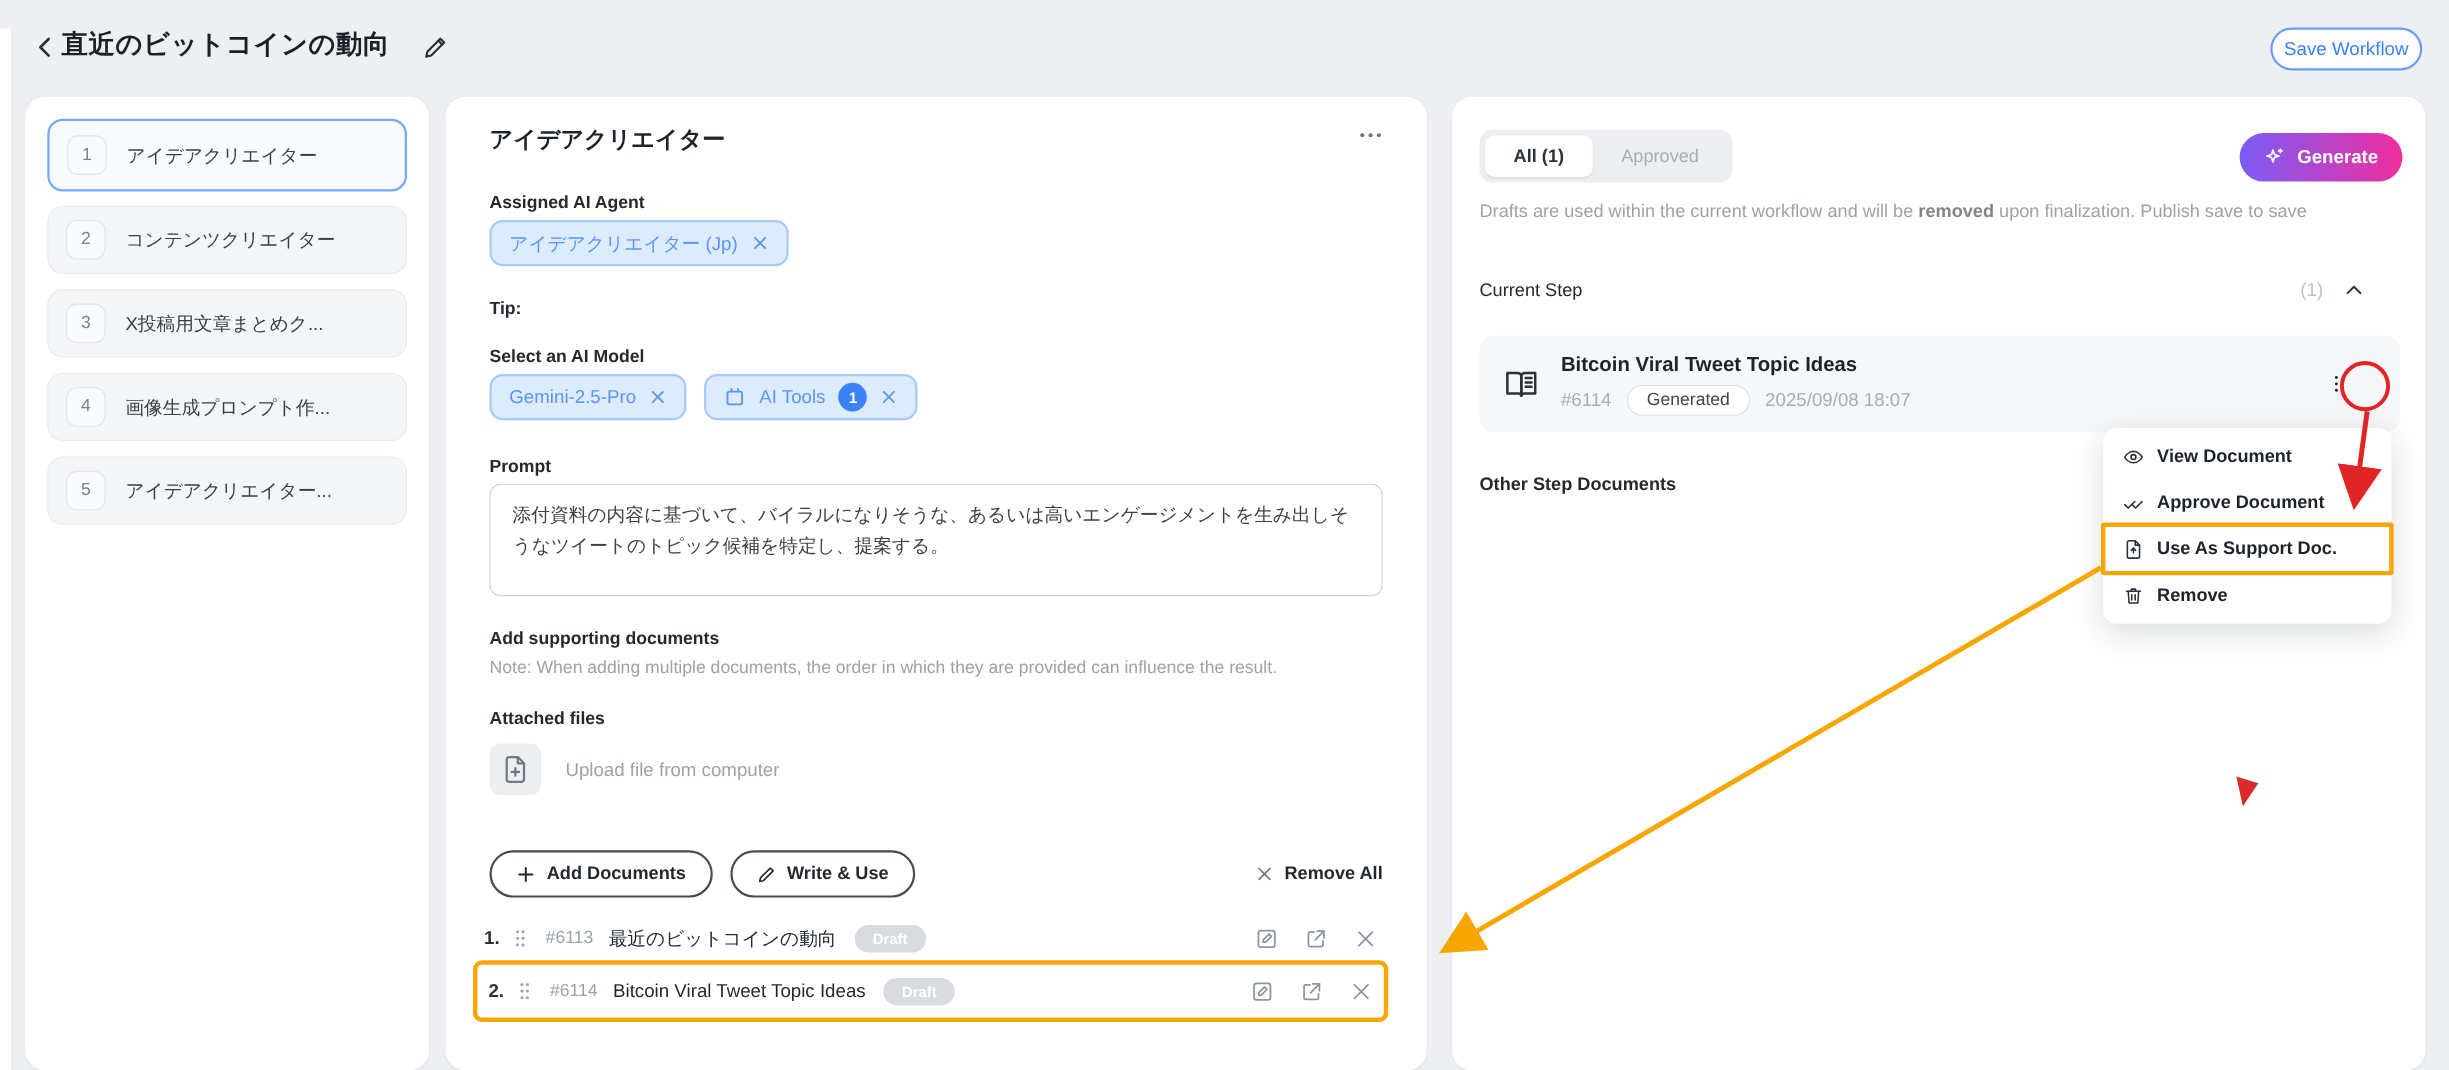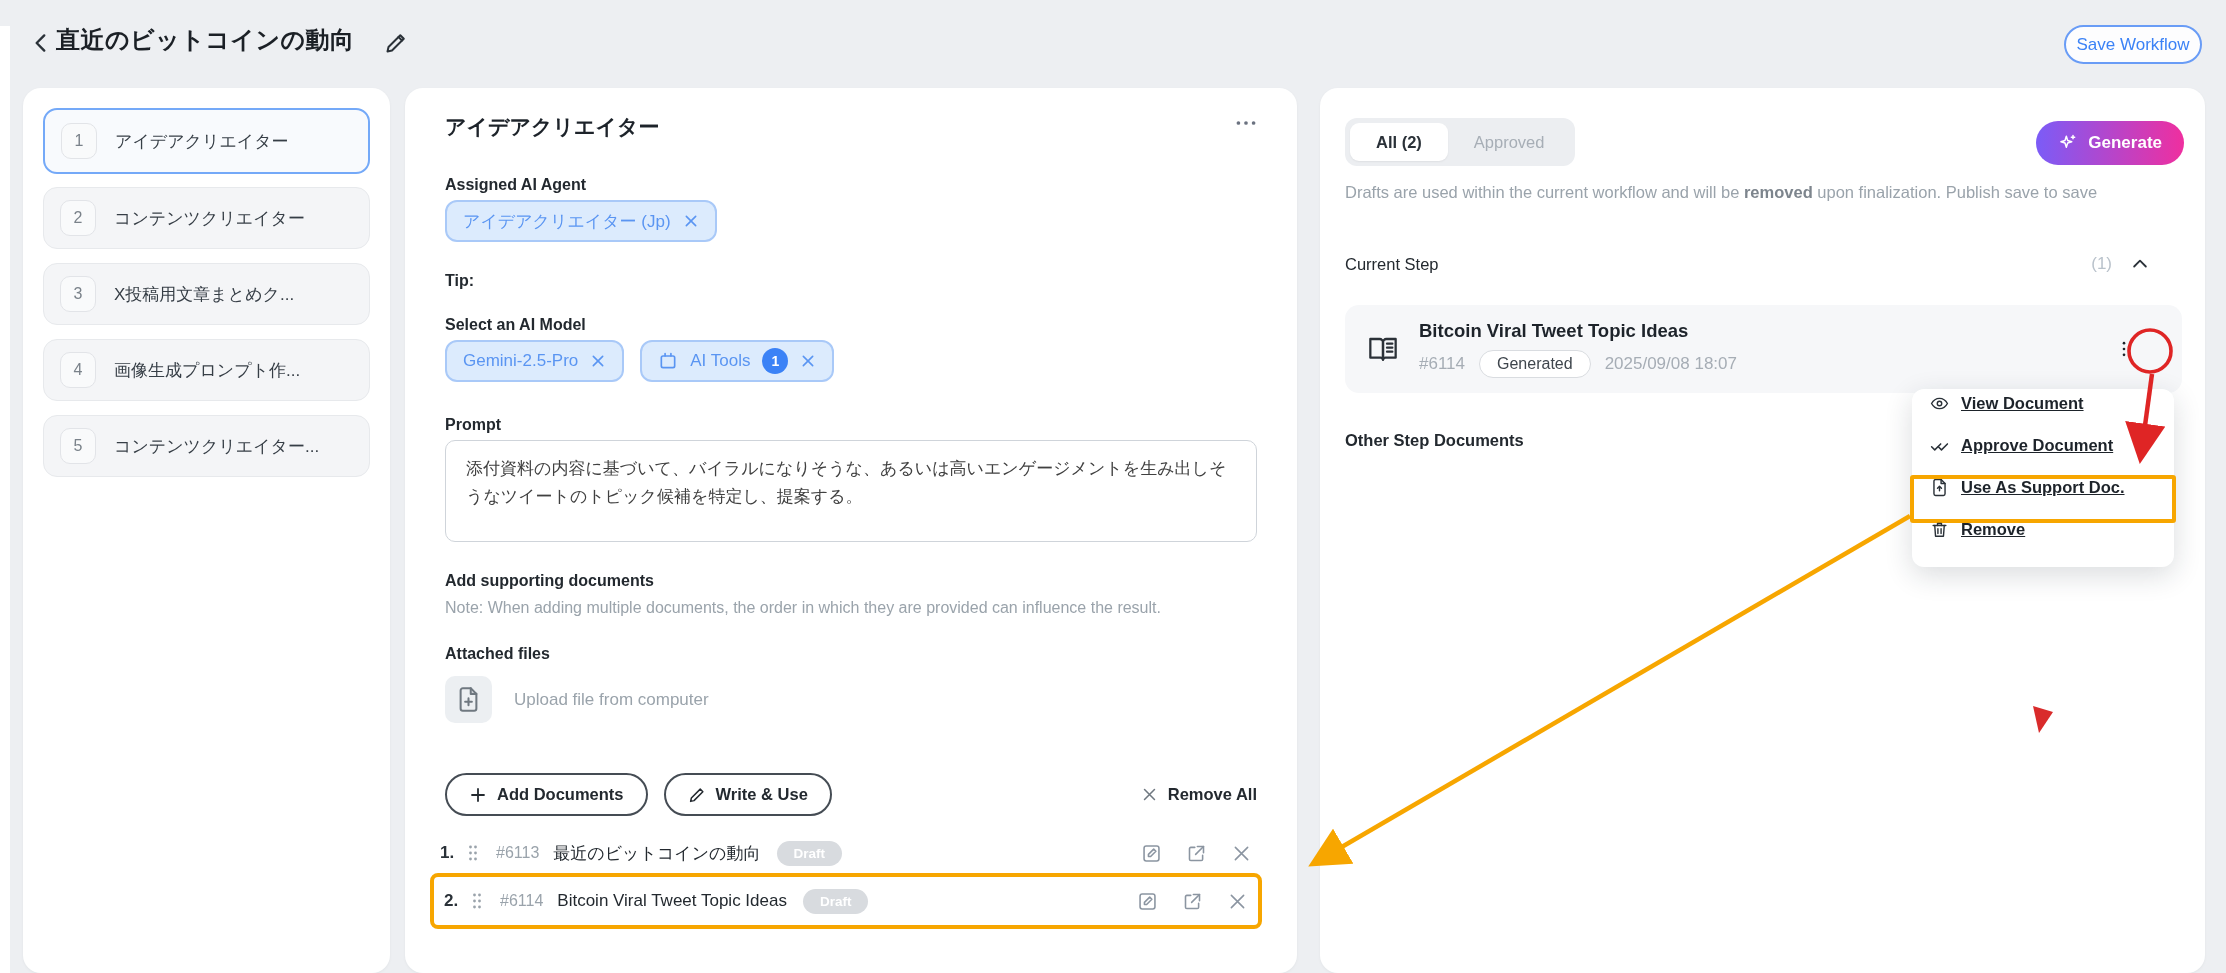--- a/index.html
+++ b/index.html
@@ -91,22 +91,22 @@
   .card-id, .card-ts { color: #a6adb5; font-size: 17px; }
   .badge-generated { border: 1.5px solid #d9dce0; background: #fff; border-radius: 999px; padding: 4px 17px;
     color: #3f464d; font-size: 16px; }
   .card-dots { position: absolute; right: 48px; top: 50%; transform: translateY(-50%); width: 20px; height: 24px;
     color: #1d232a; cursor: pointer; }
   .other-label { position: absolute; left: 25px; top: 343px; font-size: 16.5px; font-weight: bold; color: #23292f; }
 
   
   .ctx-menu { position: absolute; left: 1912px; top: 389px; width: 262px; background: #fff; border-radius: 12px;
     box-shadow: 0 8px 28px rgba(25,35,50,.16); padding: 5px 0; z-index: 6; }
-  .ctx-item { height: 42px; display: flex; align-items: flex-start; gap: 12px; padding: 0 18px;
-    font-size: 16.5px; font-weight: 600; color: #1d232a; cursor: pointer; position: relative; text-decoration: underline; }
+  .ctx-item { height: 42px; display: flex; align-items: center; gap: 12px; padding: 0 18px;
+    font-size: 16.5px; font-weight: 600; color: #1d232a; cursor: pointer; position: relative; }
   .ctx-item .ic { width: 19px; height: 19px; color: #2a3138; flex: none; }
   .ann-box { position: absolute; left: -2px; right: -2px; top: -3px; bottom: -3px;
     border: 4px solid #f7a600; border-radius: 3px; pointer-events: none; }
 
   
   #overlay { position: absolute; left: 0; top: 0; width: 2226px; height: 973px; pointer-events: none; z-index: 10; }
 
   .ic svg, .icon svg { display: block; width: 100%; height: 100%; }
 </style>
 </head>
@@ -140,21 +140,21 @@
   <div class="step-item" style="top:175px">
     <span class="step-num">3</span>
     <span class="step-label">X投稿用文章まとめク...</span>
   </div>
   <div class="step-item" style="top:251px">
     <span class="step-num">4</span>
     <span class="step-label">画像生成プロンプト作...</span>
   </div>
   <div class="step-item" style="top:327px">
     <span class="step-num">5</span>
-    <span class="step-label">コンテンツクリエイター...</span>
+    <span class="step-label">アイデアクリエイター...</span>
   </div>
 </div>
 
 <div class="panel" id="editor">
   <div class="ed-abs ed-title">アイデアクリエイター</div>
   <div class="ed-menu-dots icon">
     <svg viewBox="0 0 24 24" fill="currentColor">
         <circle cx="5" cy="12" r="1.7"></circle>
         <circle cx="12" cy="12" r="1.7"></circle>
         <circle cx="19" cy="12" r="1.7"></circle>
@@ -322,21 +322,21 @@
           <svg viewBox="0 0 24 24" fill="none" stroke="currentColor" stroke-width="1.8" stroke-linecap="round">
             <path d="M5 5l14 14M19 5L5 19"></path>
           </svg>
         </span>
     </span>
   </div>
 </div>
 
 <div class="panel" id="results">
   <div class="tabs-group">
-    <div class="tab active">All (2)</div>
+    <div class="tab active">All (1)</div>
     <div class="tab">Approved</div>
   </div>
   <button class="generate-btn">
     <span class="icon" style="width:20px;height:20px">
       <svg viewBox="0 0 24 24" fill="none" stroke="currentColor" stroke-width="1.8" stroke-linejoin="round">
           <path d="M10 4l1.6 4.9L16.5 10.5l-4.9 1.6L10 17l-1.6-4.9L3.5 10.5l4.9-1.6L10 4z"></path>
           <path d="M18 3v4M16 5h4" stroke-linecap="round"></path>
         </svg>
     </span>
     <span>Generate</span>

